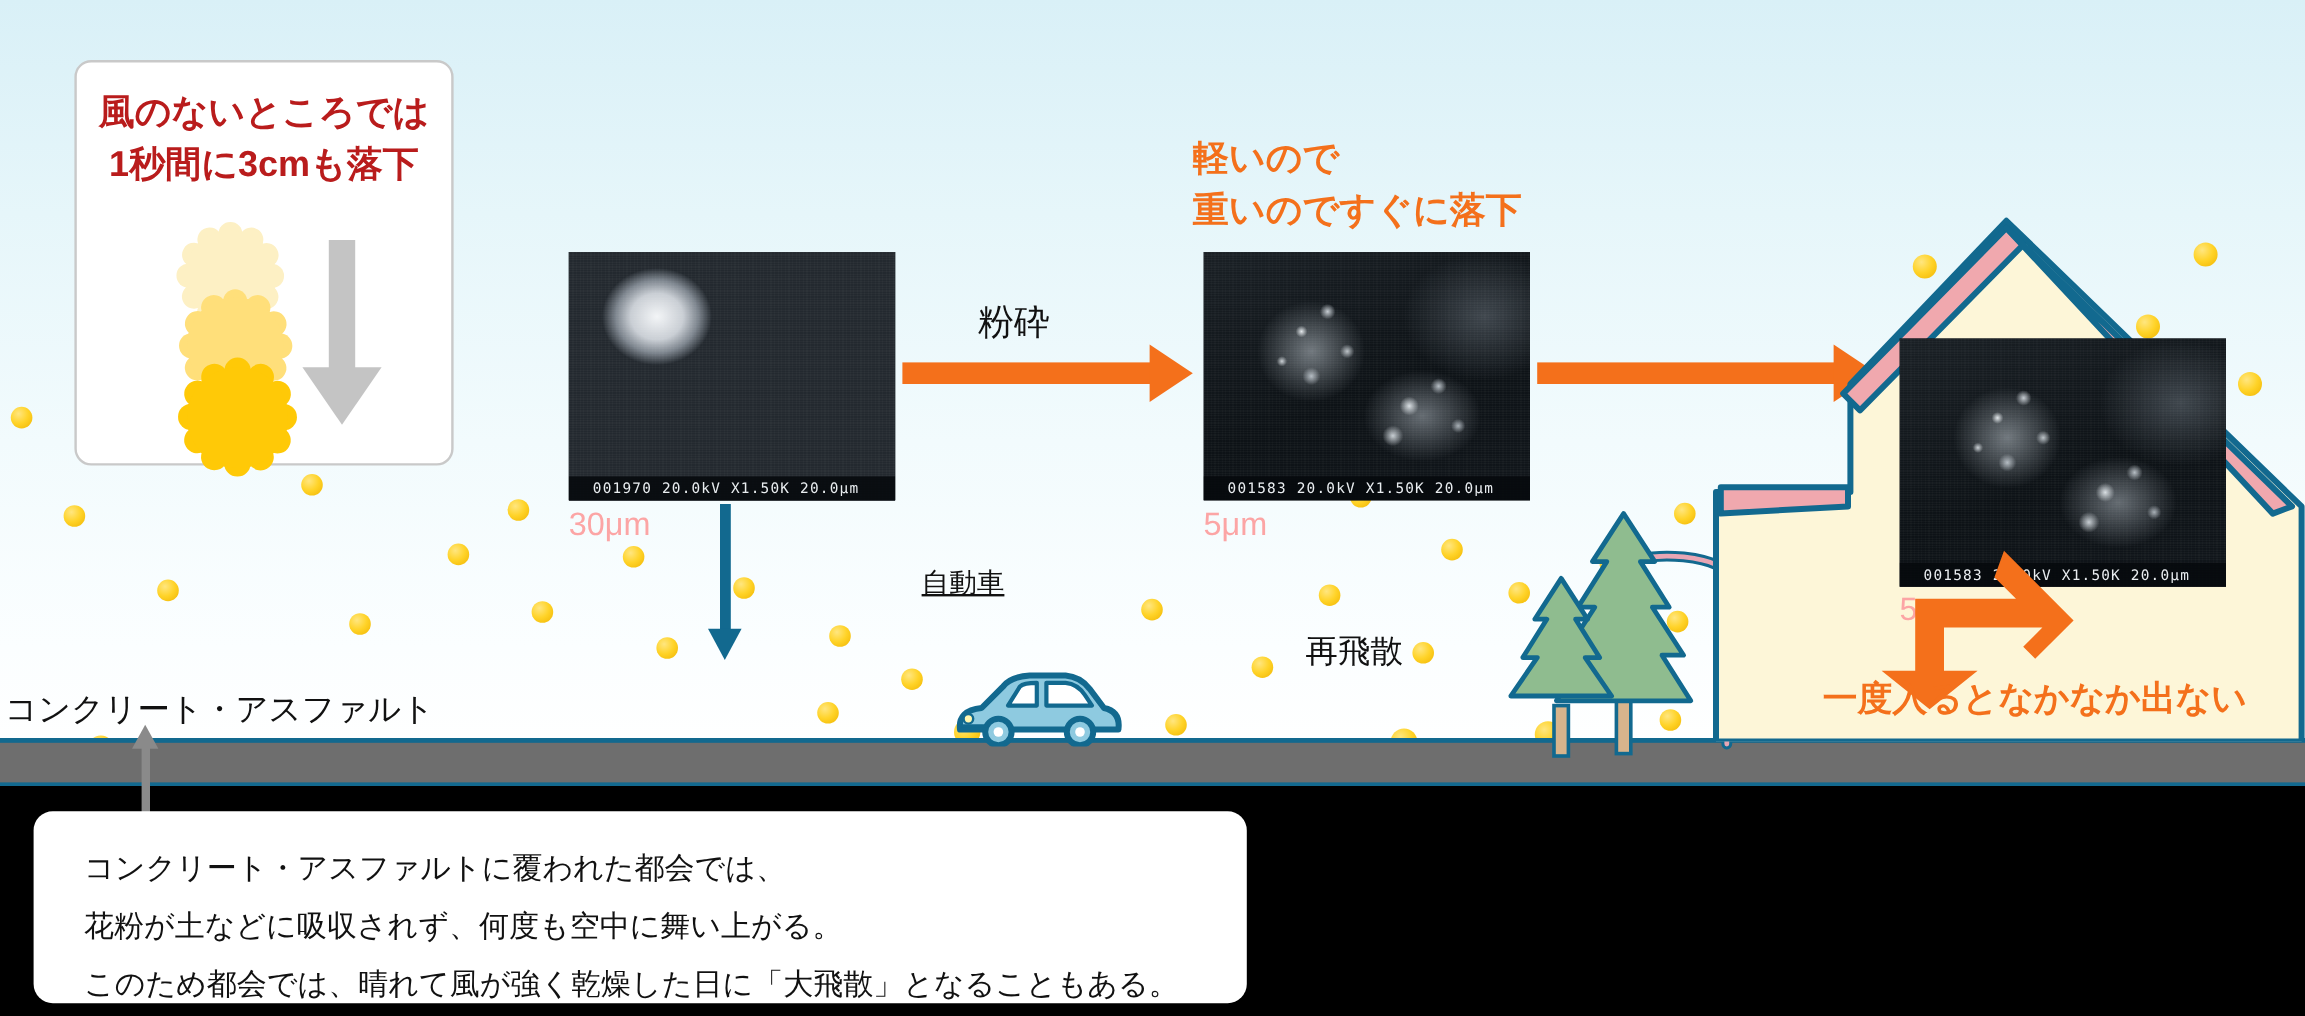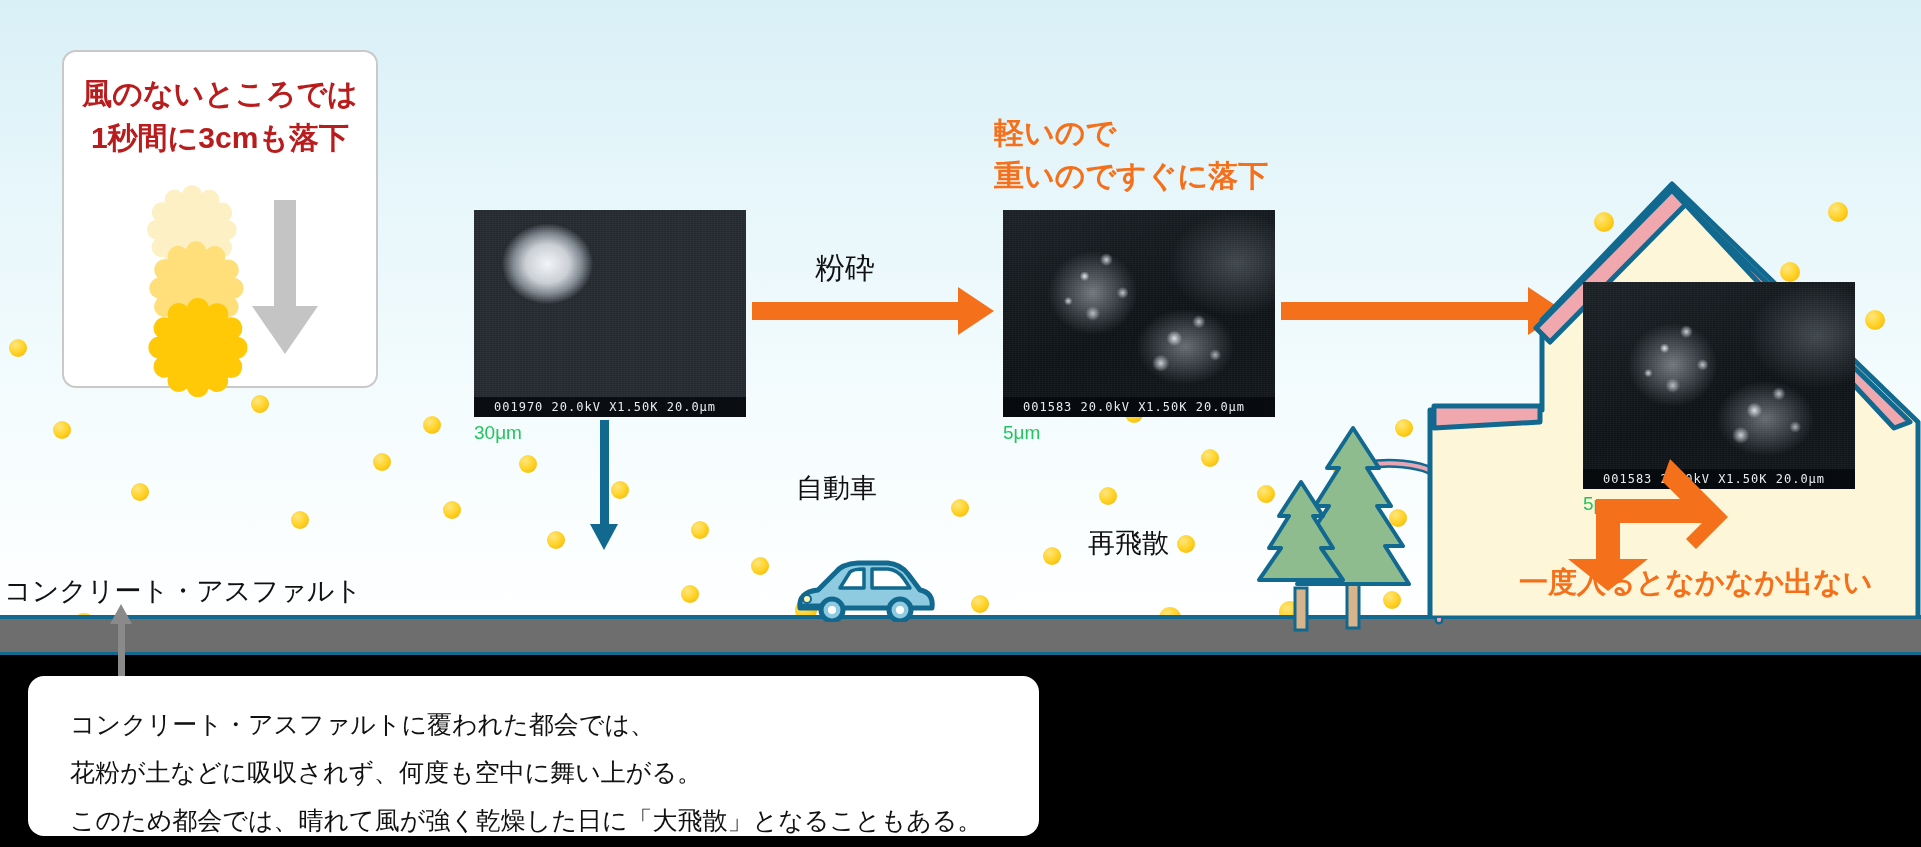--- a/index.html
+++ b/index.html
@@ -146,22 +146,22 @@
     color: #e9edf0;
     font-family: "DejaVu Sans Mono", "Liberation Mono", monospace;
     font-size: 12px;
     letter-spacing: 1px;
     line-height: 20px;
     padding-left: 20px;
     white-space: pre;
   }
   .sem-cap {
     position: absolute;
-    font-size: 19px;
-    color: #22c55e;
+    font-size: 27px;
+    color: #fca5a5;
   }
 
   
   #sem1 { left: 474px; top: 210px; width: 272px; height: 207px; }
   #sem1-cap { left: 474px; top: 422px; }
   
   #sem2 { left: 1003px; top: 210px; width: 272px; height: 207px; }
   #sem2-cap { left: 1003px; top: 422px; }
   
   #sem3 { left: 1583px; top: 282px; width: 272px; height: 207px; }
@@ -235,21 +235,21 @@
     position: absolute;
     left: 590px; top: 524px;
     width: 0; height: 0;
     border-left: 14px solid transparent;
     border-right: 14px solid transparent;
     border-top: 26px solid #12698f;
   }
 
   
   #ground-label { left: 4px; top: 573px; font-size: 27px; }
-  #car-label    { left: 796px; top: 470px; font-size: 27px; }
+  #car-label    { left: 768px; top: 470px; font-size: 23px; text-decoration: underline; }
   #resuspend-label { left: 1088px; top: 525px; font-size: 27px; }
 
   
   #car { position: absolute; left: 788px; top: 550px; width: 150px; height: 72px; }
 
   
   #trees { position: absolute; left: 1253px; top: 420px; width: 200px; height: 215px; }
 
   
   #house { position: absolute; left: 1424px; top: 160px; width: 500px; height: 458px; }

